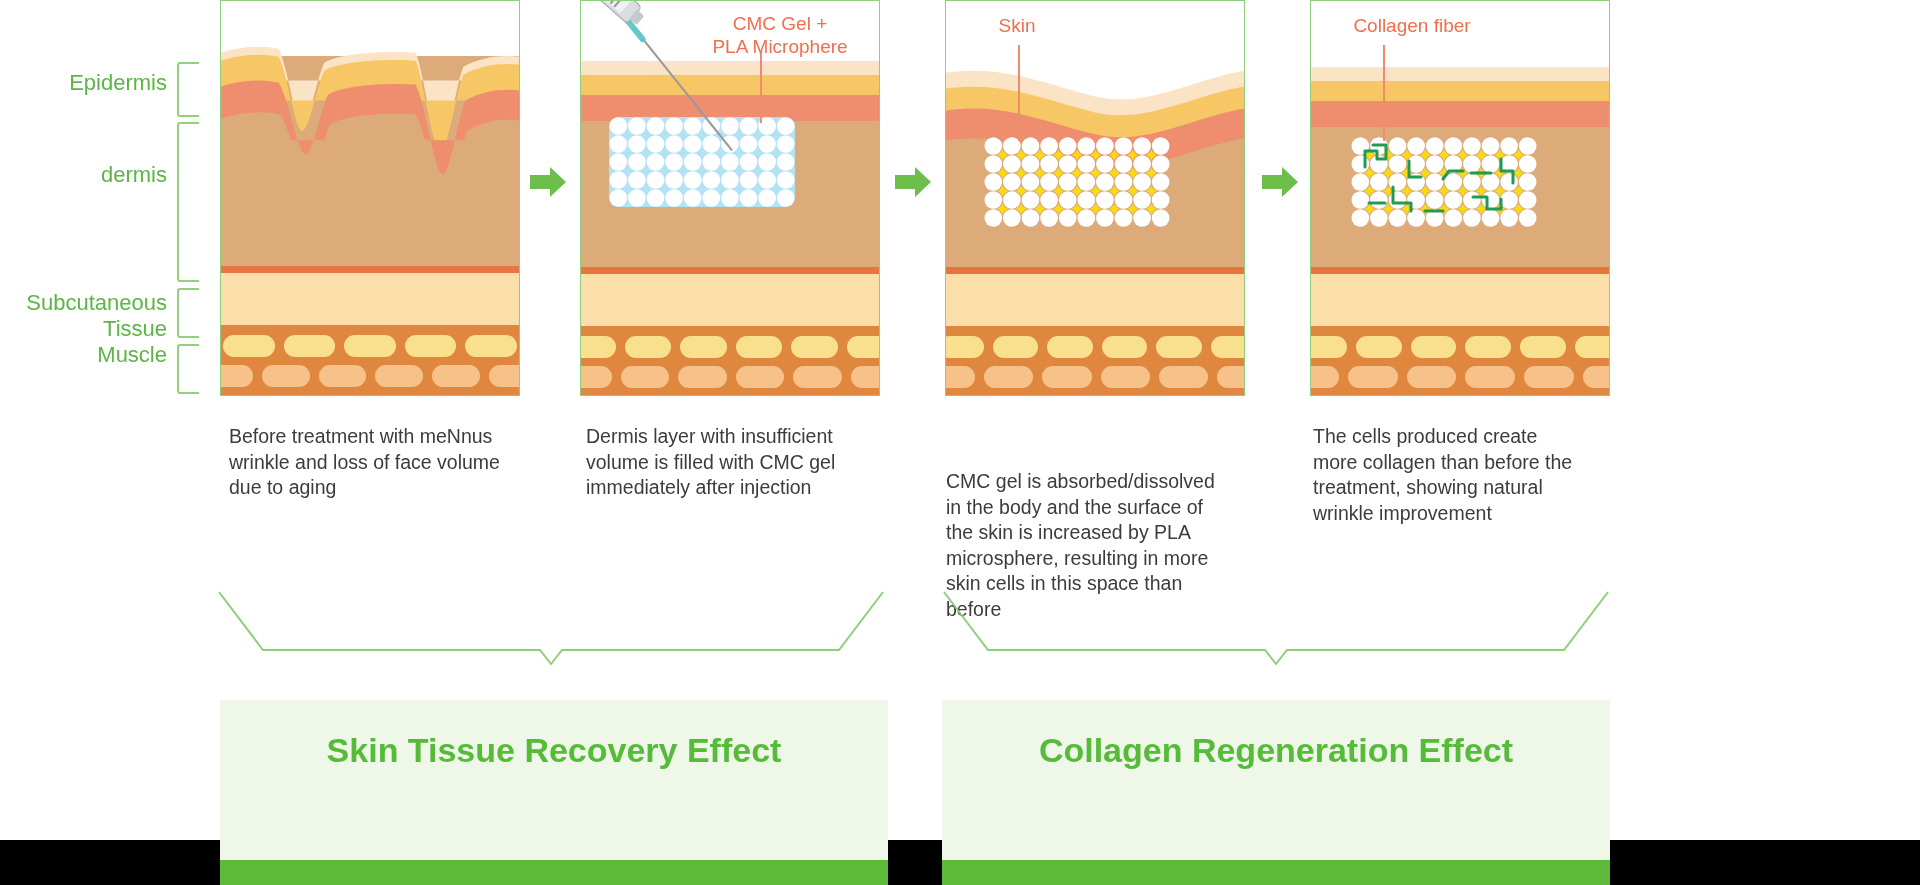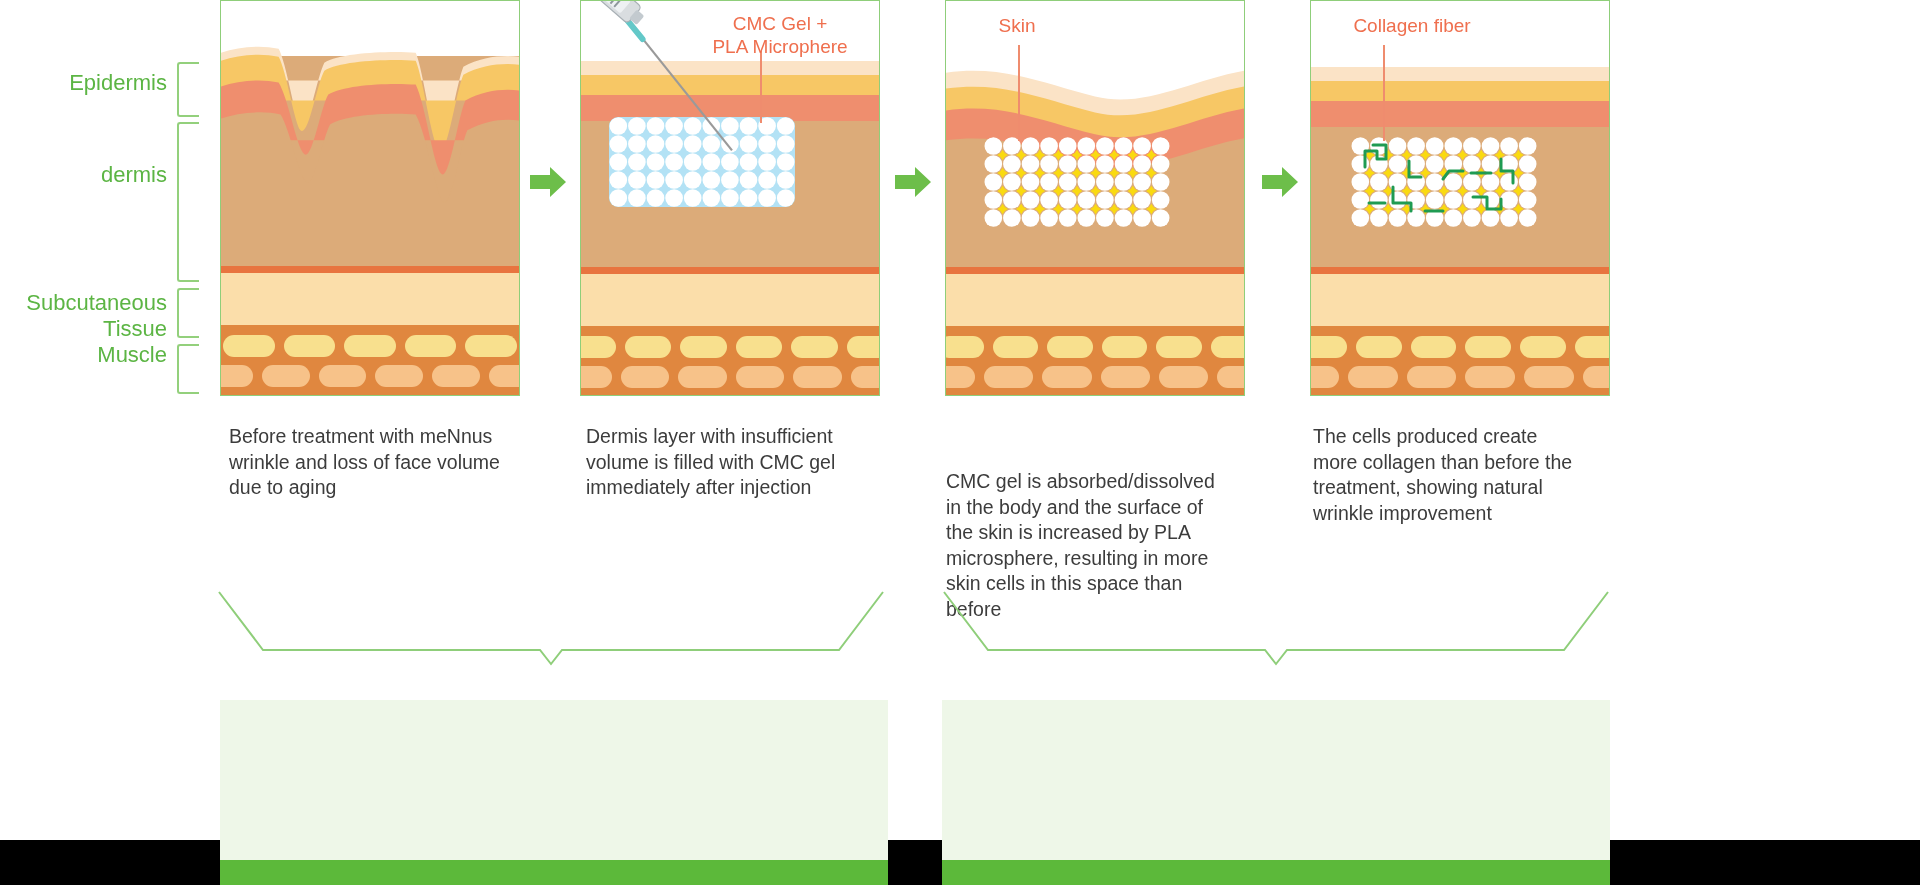--- a/index.html
+++ b/index.html
@@ -515,17 +515,19 @@
   </svg>
 
   <div class="greenbar" style="left:220px;width:668px;"></div>
   <div class="greenbar" style="left:942px;width:668px;"></div>
 
   <div class="black-band"></div>
   <div class="greenbar" style="left:220px;width:668px;"></div>
   <div class="greenbar" style="left:942px;width:668px;"></div>
 
   <div class="sumbox" style="left:220px;width:668px;">
+    <div class="title">Skin Tissue Recovery Effect</div>
   </div>
   <div class="sumbox" style="left:942px;width:668px;">
+    <div class="title">Collagen Regeneration Effect</div>
   </div>
 
 </div>
 
 </body></html>

